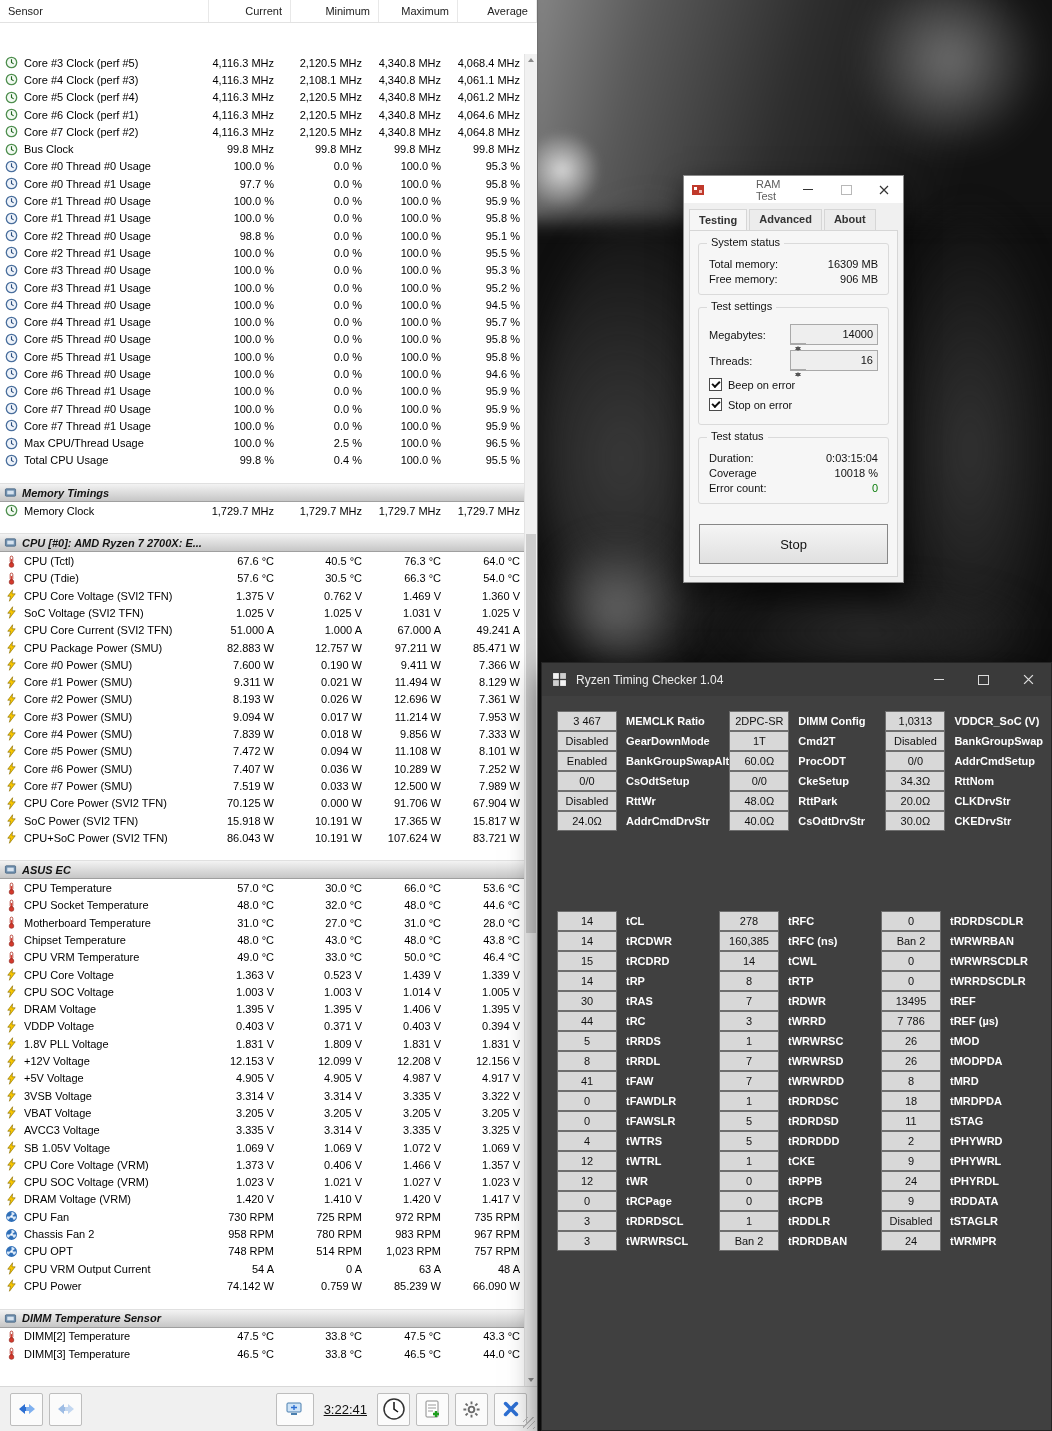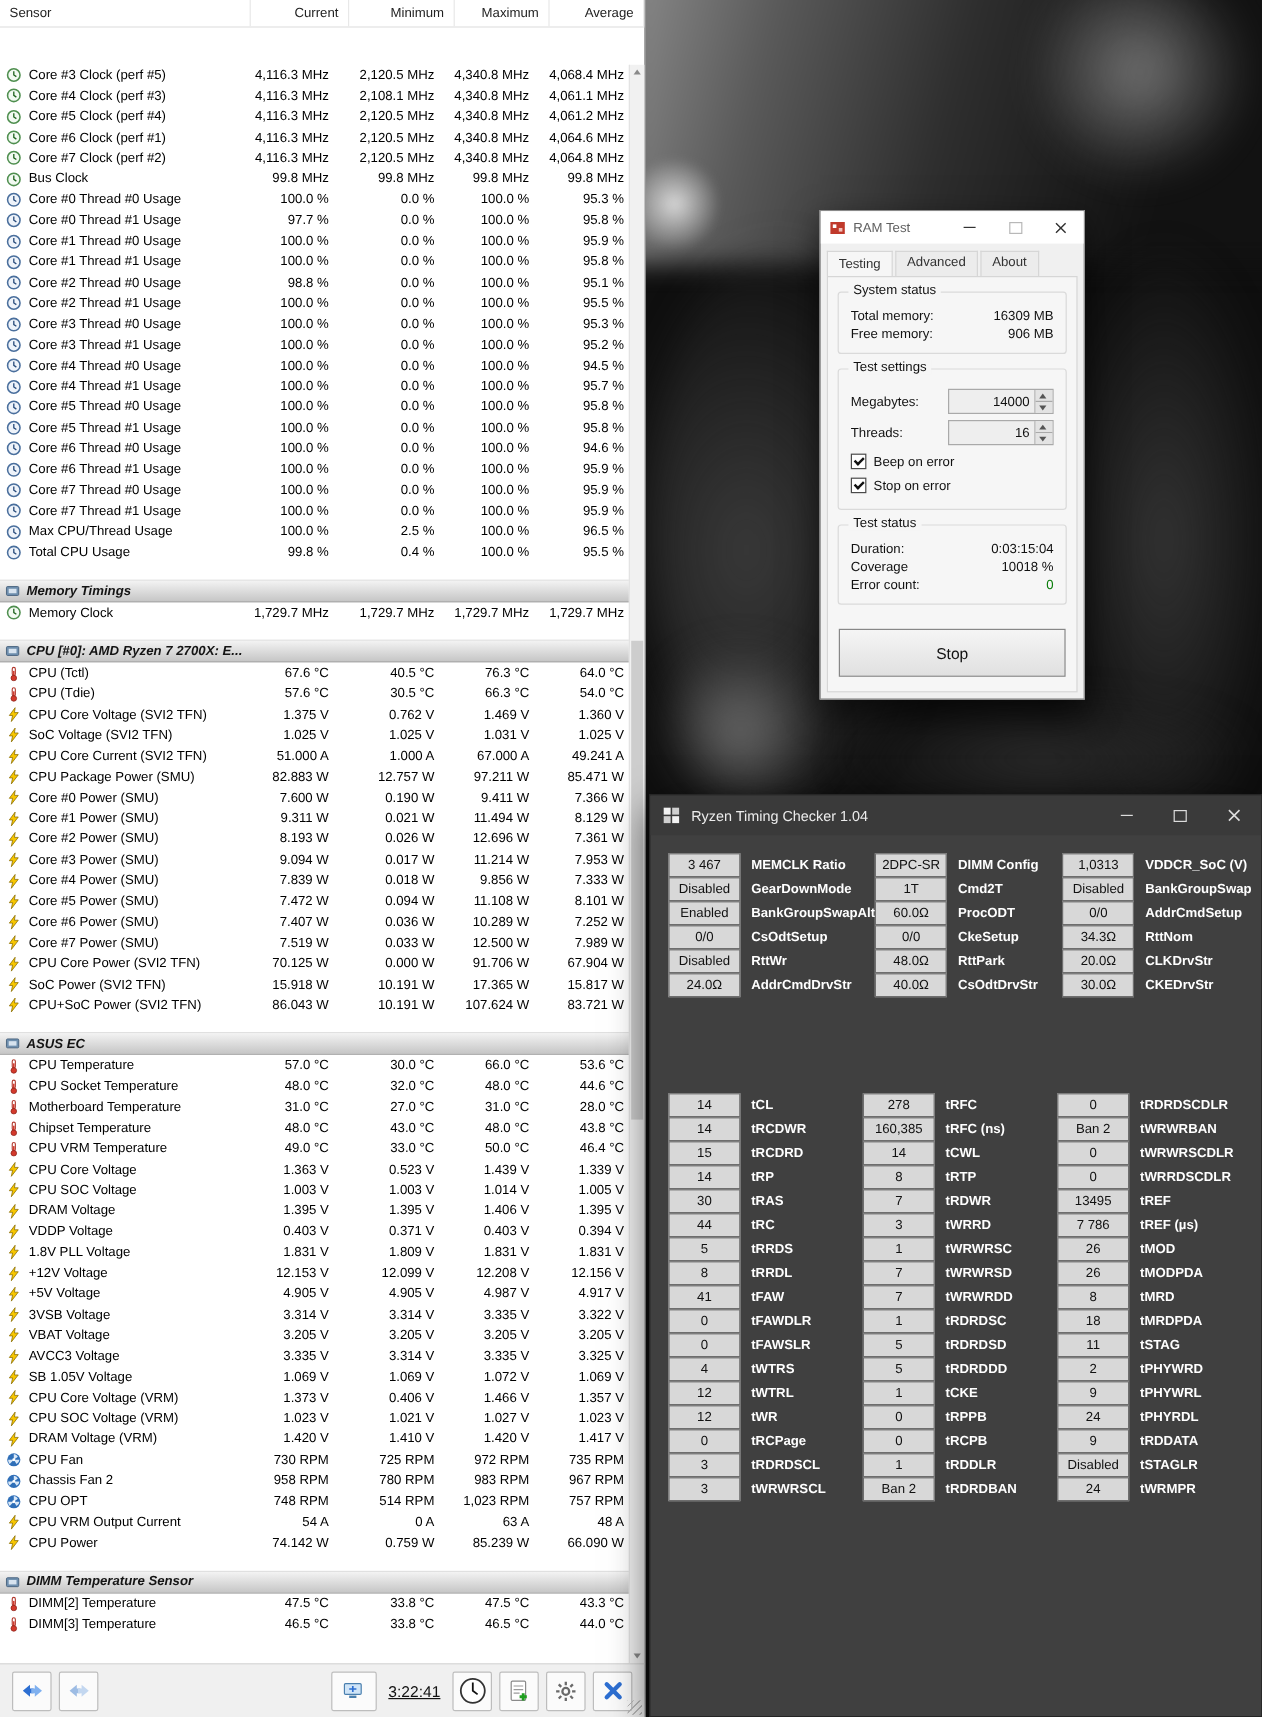--- a/index.html
+++ b/index.html
@@ -64,34 +64,34 @@
   .spacer{flex:1;}
   .hw-time{font-size:13px;color:#111;margin:16px 4px;text-decoration:underline;}
   .grip{position:absolute;right:2px;bottom:2px;width:12px;height:12px;
         background:repeating-linear-gradient(135deg,transparent 0 3px,#b9b9b9 3px 4px);}
 
   
   .ram{position:absolute;left:683px;top:175px;width:221px;height:408px;background:#f0f0f0;
        border:1px solid #8a8a8a;box-shadow:0 10px 26px rgba(0,0,0,.55);font-size:11px;color:#111;}
   .ram-titlebar{height:27px;background:#fff;display:flex;align-items:center;}
   .ram-icon{width:14px;height:14px;margin:0 6px 0 7px;display:inline-flex;flex:none;}
-  .ram-title{flex:1;color:#5f5f5f;font-size:11px;}
+  .ram-title{flex:1;color:#5f5f5f;font-size:11px;margin-left:45px;}
   .ram-cap{width:38px;height:27px;display:flex;align-items:center;justify-content:center;color:#333;flex:none;}
   .ram-cap.dis{color:#b8b8b8;}
   .ram-tabs{position:absolute;left:5px;top:33px;display:flex;z-index:2;}
-  .tab{padding:3px 9px 4px;border:1px solid #d6d6d6;border-bottom:none;background:#ececec;margin-right:2px;color:#333;}
+  .tab{padding:3px 9px 4px;border:1px solid #d6d6d6;border-bottom:none;background:#ececec;margin-right:2px;color:#333;font-weight:bold;}
   .tab.active{background:#f6f6f6;padding-top:4px;}
   .ram-body{position:absolute;left:5px;right:5px;top:54px;bottom:5px;border:1px solid #d6d6d6;background:#f6f6f6;}
   .group{position:relative;border:1px solid #dadada;border-radius:3px;margin:12px 8px 0;padding:11px 8px 6px;}
   .group-title{position:absolute;top:-8px;left:8px;background:#f6f6f6;padding:0 4px;color:#111;}
   .kv{display:flex;justify-content:space-between;margin:3px 2px;align-items:center;}
   .kv .v{text-align:right;}
   .v-green{color:#0a7d0a;}
   .set-row{display:flex;justify-content:space-between;align-items:center;margin:5px 2px;}
-  .spin{width:88px;height:21px;border:1px solid #a9a9a9;background:#eeeeee;display:flex;box-sizing:border-box;}
+  .spin{width:88px;height:21px;border:1px solid #a9a9a9;background:#eeeeee;display:flex;box-sizing:border-box;flex-direction:column;}
   .spin-val{flex:1;display:flex;align-items:center;justify-content:flex-end;padding-right:4px;}
   .spin-ud{width:14px;display:flex;flex-direction:column;border-left:1px solid #a9a9a9;}
   .spin-up,.spin-dn{flex:1;position:relative;background:#e3e3e3;}
   .spin-up{border-bottom:1px solid #a9a9a9;}
   .spin-up::after,.spin-dn::after{content:"";position:absolute;left:3px;border-left:3px solid transparent;border-right:3px solid transparent;}
   .spin-up::after{top:3px;border-bottom:4px solid #555;}
   .spin-dn::after{top:3px;border-top:4px solid #555;}
   .cbrow{display:flex;align-items:center;gap:6px;margin:7px 2px;}
   .cb{width:13px;height:13px;border:1px solid #4a4a4a;background:#fff;position:relative;flex:none;box-sizing:border-box;}
   .cb::after{content:"";position:absolute;left:2px;top:2px;width:6px;height:3px;

